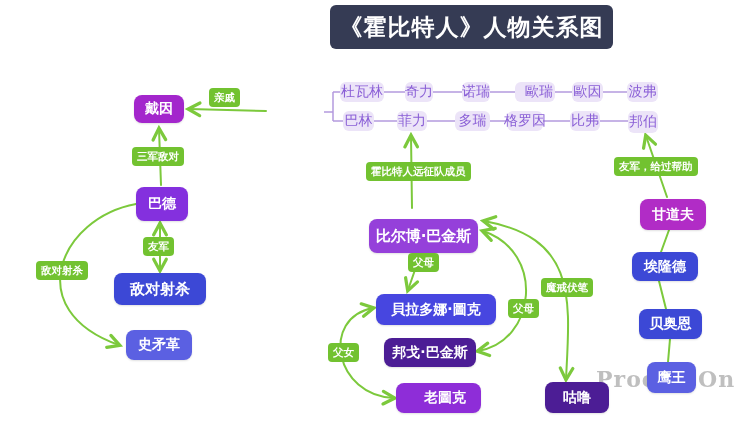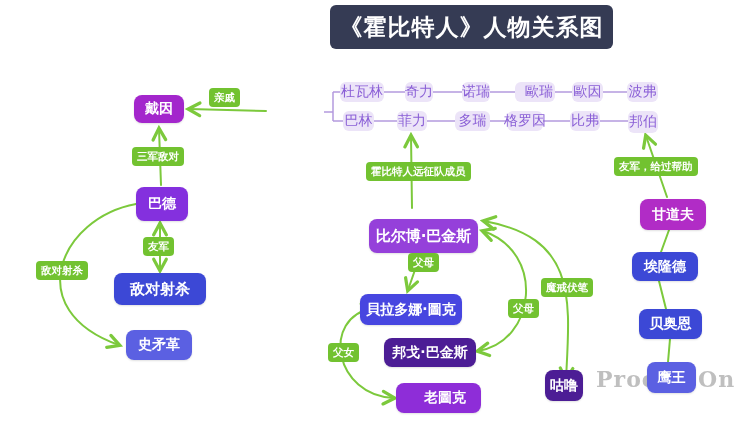--- a/index.html
+++ b/index.html
@@ -78,24 +78,24 @@
   </svg>
 
   <div class="title" style="left:330px;top:5px;width:283px;height:44px;">《霍比特人》人物关系图</div>
 
   <div class="node mag" style="left:134px;top:95px;width:50px;height:28px;">戴因</div>
   <div class="node violet" style="left:136px;top:187px;width:52px;height:34px;">巴德</div>
   <div class="node blue lg" style="left:114px;top:273px;width:92px;height:32px;">敌对射杀</div>
   <div class="node indigo" style="left:126px;top:330px;width:66px;height:30px;">史矛革</div>
 
   <div class="node purp lg" style="left:369px;top:210px;width:109px;height:34px;margin-top:9px;">比尔博·巴金斯</div>
-  <div class="node blue2" style="left:360px;top:294px;width:102px;height:31px;">貝拉多娜·圖克</div>
+  <div class="node blue2" style="left:376px;top:294px;width:120px;height:31px;">貝拉多娜·圖克</div>
   <div class="node lpurp" style="left:384px;top:338px;width:92px;height:29px;">邦戈·巴金斯</div>
   <div class="node purp2" style="left:396px;top:383px;width:72px;height:30px;">老圖克</div>
-  <div class="node lpurp" style="left:545px;top:370px;width:38px;height:31px;">咕噜</div>
+  <div class="node lpurp" style="left:545px;top:382px;width:64px;height:31px;">咕噜</div>
 
   <div class="node blue" style="left:632px;top:252px;width:66px;height:29px;">埃隆德</div>
   <div class="node mag2" style="left:640px;top:199px;width:66px;height:31px;">甘道夫</div>
   <div class="node blue" style="left:639px;top:309px;width:63px;height:30px;">贝奥恩</div>
   <div class="node indigo" style="left:647px;top:362px;width:49px;height:31px;">鹰王</div>
 
   <div class="pill" style="left:340px;top:82px;width:44px;height:20px;">杜瓦林</div>
   <div class="pill" style="left:405px;top:82px;width:28px;height:20px;">奇力</div>
   <div class="pill" style="left:462px;top:82px;width:28px;height:20px;">诺瑞</div>
   <div class="pill" style="left:515px;top:82px;width:32px;height:20px;padding-left:8px;">歐瑞</div>

